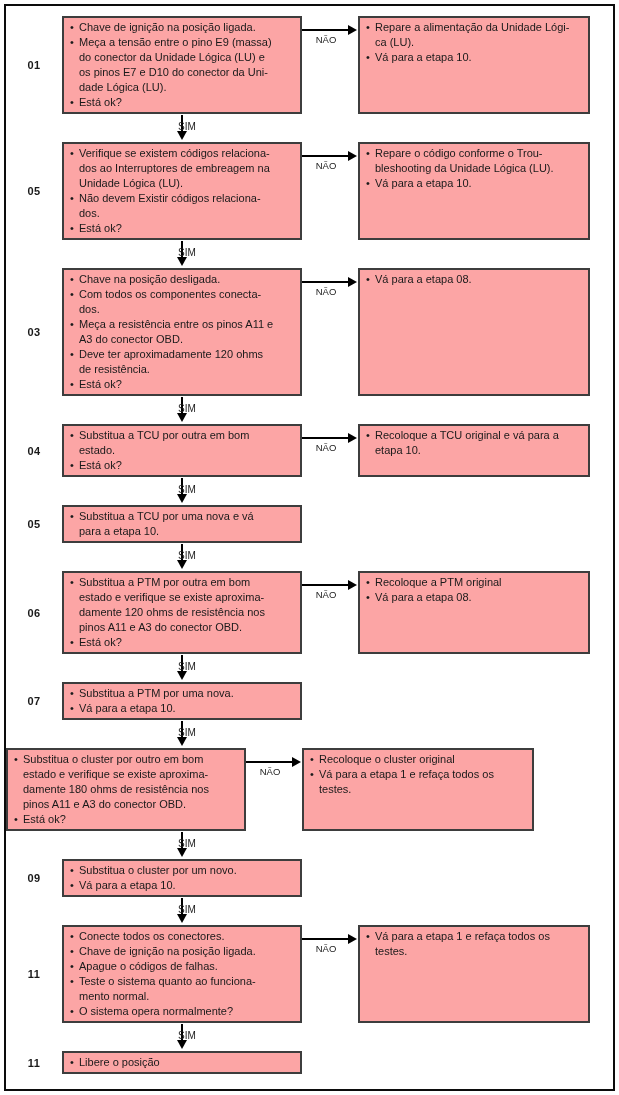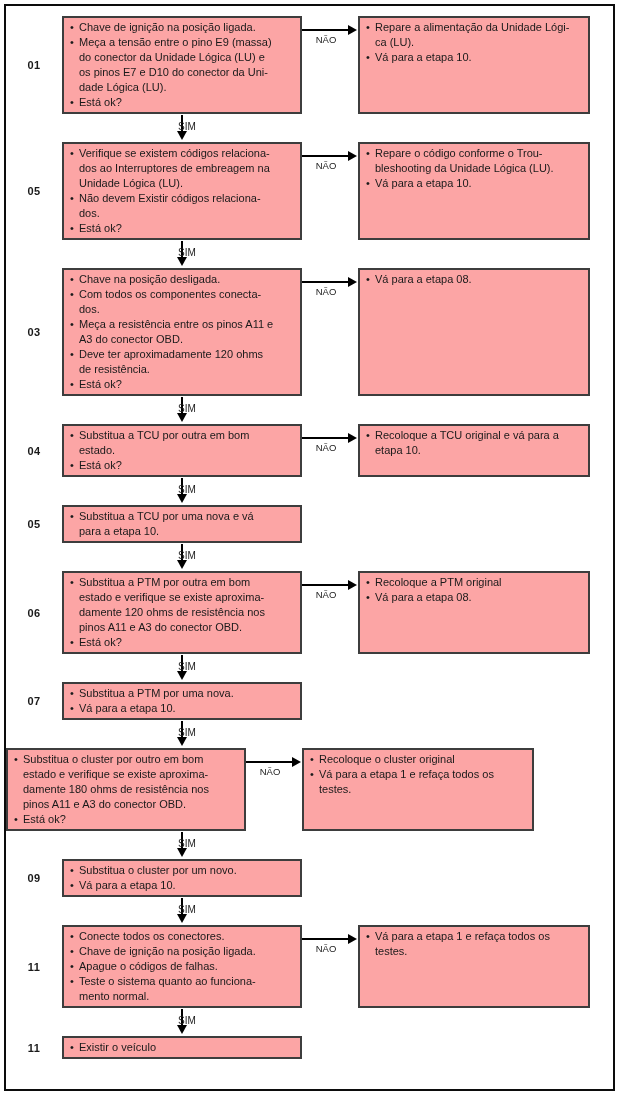--- a/index.html
+++ b/index.html
@@ -407,20 +407,23 @@
         <div class="bi">
             <span class="bt">Chave de ignição na posição ligada.</span>
           </div>
         <div class="bi">
             <span class="bt">Apague o códigos de falhas.</span>
           </div>
         <div class="bi">
             <span class="bt">Teste o sistema quanto ao funciona-
 mento normal.</span>
           </div>
+        <div class="bi">
+            <span class="bt">O sistema opera normalmente?</span>
+          </div>
       </div>
       <div class="noc">
         <span class="stem"></span>
         <span class="head"></span>
         <span class="nlabel">NÃO</span>
       </div>
       <div class="box rbox">
         <div class="bi">
             <span class="bt">Vá para a etapa 1 e refaça todos os
 testes.</span>
@@ -433,19 +436,19 @@
       <span class="vhead"></span>
       <span class="slabel">SIM</span>
     </div>
 
     <div class="row">
       <div class="num">
           <span>11</span>
         </div>
       <div class="box lbox">
         <div class="bi">
-            <span class="bt">Existir o veículo</span>
+            <span class="bt">Libere o posição</span>
           </div>
       </div>
     </div>
 
   </div>
 </div>
 
 </body></html>

